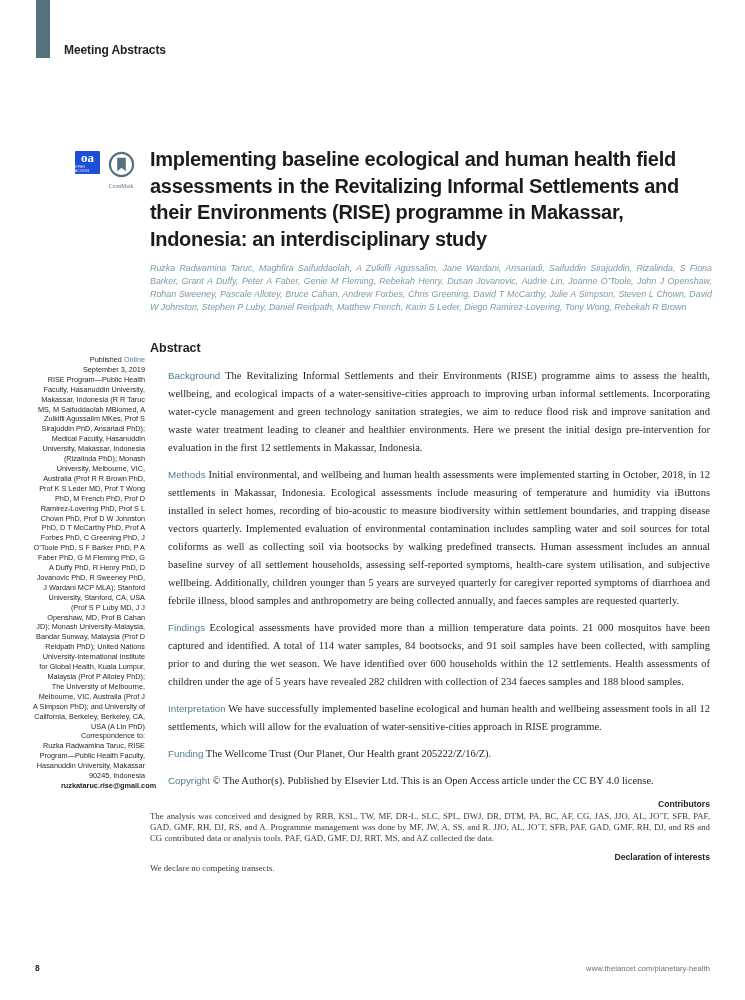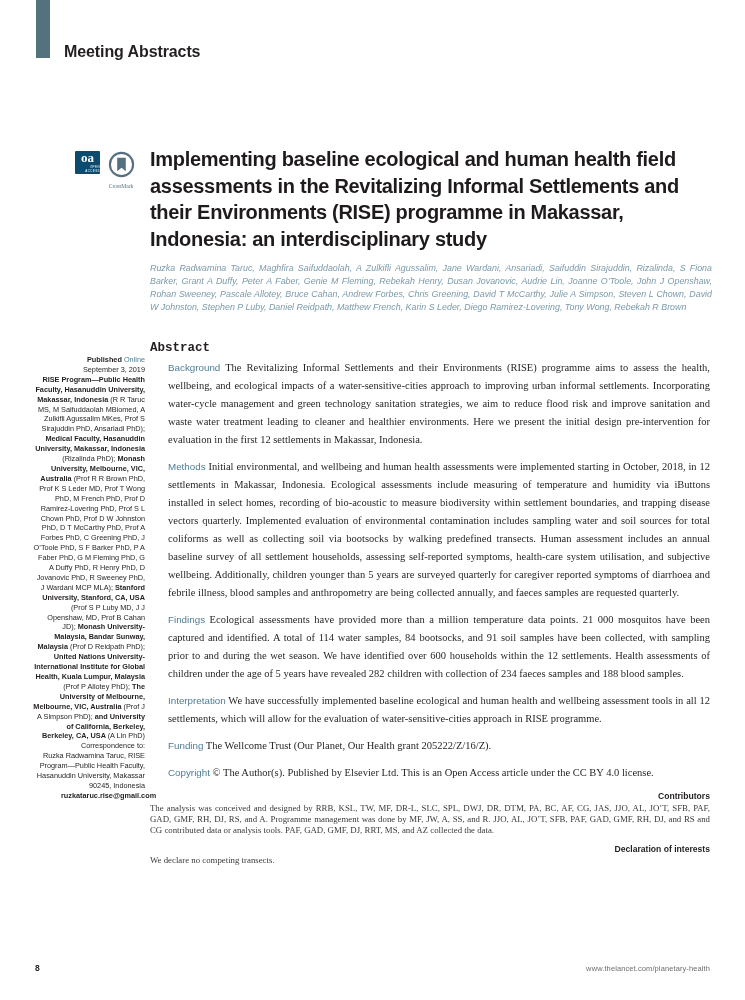--- a/index.html
+++ b/index.html
@@ -13,70 +13,69 @@
     color: #231f20;
     overflow: hidden;
   }
   
   #corner-bar {
     position: absolute; left: 36px; top: 0; width: 14px; height: 58px;
     background: #54717e;
   }
   #section-label {
     position: absolute; left: 64px; top: 43px;
-    font-size: 16px; font-weight: bold; color: #231f20;
+    font-size: 12px; font-weight: bold; color: #231f20;
     letter-spacing: -0.1px;
   }
   
   #logos { position: absolute; left: 75px; top: 151px; display: flex; gap: 6px; }
   #oa-badge {
-    width: 25px; height: 23px; background: #0c4a6e; color: #fff;
+    width: 25px; height: 23px; background: #1d4ed8; color: #fff;
     display: flex; flex-direction: column; align-items: center; justify-content: center;
     border-radius: 1px;
-    text-align: right;
   }
   #oa-badge .oa-text { font-size: 13px; font-weight: bold; line-height: 12px; font-family: "Liberation Serif", serif; }
   #oa-badge .oa-sub { font-size: 3px; letter-spacing: 0.4px; margin-top: 1.5px; }
   #crossmark { width: 30px; text-align: center; }
   #crossmark .cm-label { font-size: 5.5px; color: #55707e; margin-top: 1px; font-family: "Liberation Serif", serif; }
   
   #title {
     position: absolute; left: 150px; top: 146px; width: 572px;
     font-size: 20px; font-weight: bold; line-height: 26.5px;
     letter-spacing: -0.3px; color: #1f1b1c;
   }
   #authors {
     position: absolute; left: 150px; top: 262px; width: 562px;
     font-size: 8.9px; line-height: 13px; font-style: italic;
     color: #7c9aa9; text-align: justify;
   }
   
   #abstract-block { position: absolute; left: 150px; top: 341px; width: 560px; }
-  #abstract-heading { font-size: 12.5px; font-weight: bold; color: #231f20; margin-bottom: 4px; font-family: Liberation Mono, monospace; }
+  #abstract-heading { font-size: 12.5px; font-weight: bold; color: #231f20; margin-bottom: 12px; }
   .abs-para {
     font-family: "Liberation Serif", serif;
     font-size: 10.5px; line-height: 18px; text-align: justify;
     color: #231f20; margin-bottom: 9px; margin-left: 18px;
   }
   .sec-label { font-family: "Liberation Sans", sans-serif; font-size: 9.8px; color: #4e7d92; }
   #backmatter { margin-top: 4px; }
   .bm-heading { font-size: 8.6px; font-weight: bold; color: #231f20; margin-bottom: 1.5px; text-align: right; }
   .bm-body {
     font-family: "Liberation Serif", serif;
     font-size: 8.8px; line-height: 11.4px; text-align: justify;
     color: #3a3a3a; margin-bottom: 7px;
   }
   
   #sidebar {
     position: absolute; left: 33px; top: 355px; width: 112px;
     font-size: 7.3px; line-height: 9.9px; text-align: right; color: #231f20;
   }
   #sidebar p { margin: 0; }
   #sidebar p.gap { margin-top: 0; }
-  .sb-b { font-weight: bold; }
+  .sb-b { font-weight: normal; }
   .sb-bt { font-weight: normal; color: #4e7d92; }
   .sb-email { font-weight: bold; padding-left: 28px; }
   
   #page-number { position: absolute; left: 35px; top: 963px; font-size: 8.5px; font-weight: bold; }
   #footer-url {
     position: absolute; right: 35px; top: 964px;
     font-size: 7.5px; color: #6d6e71; letter-spacing: 0.1px;
   }
 </style>
 </head>

